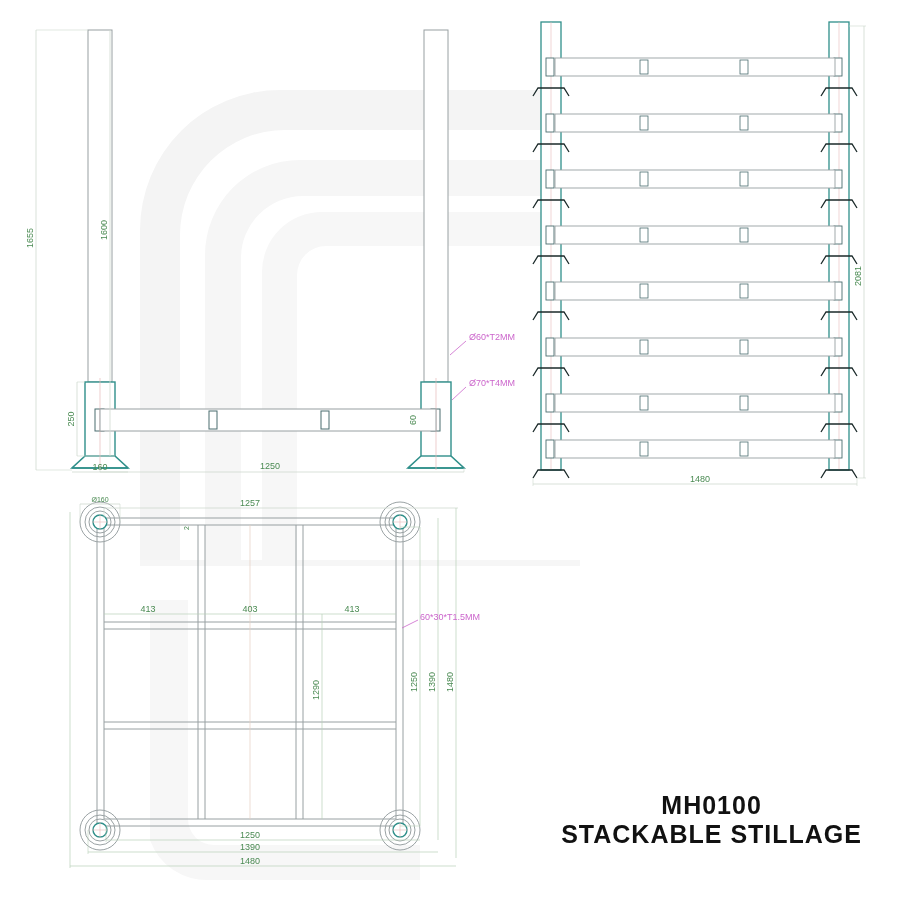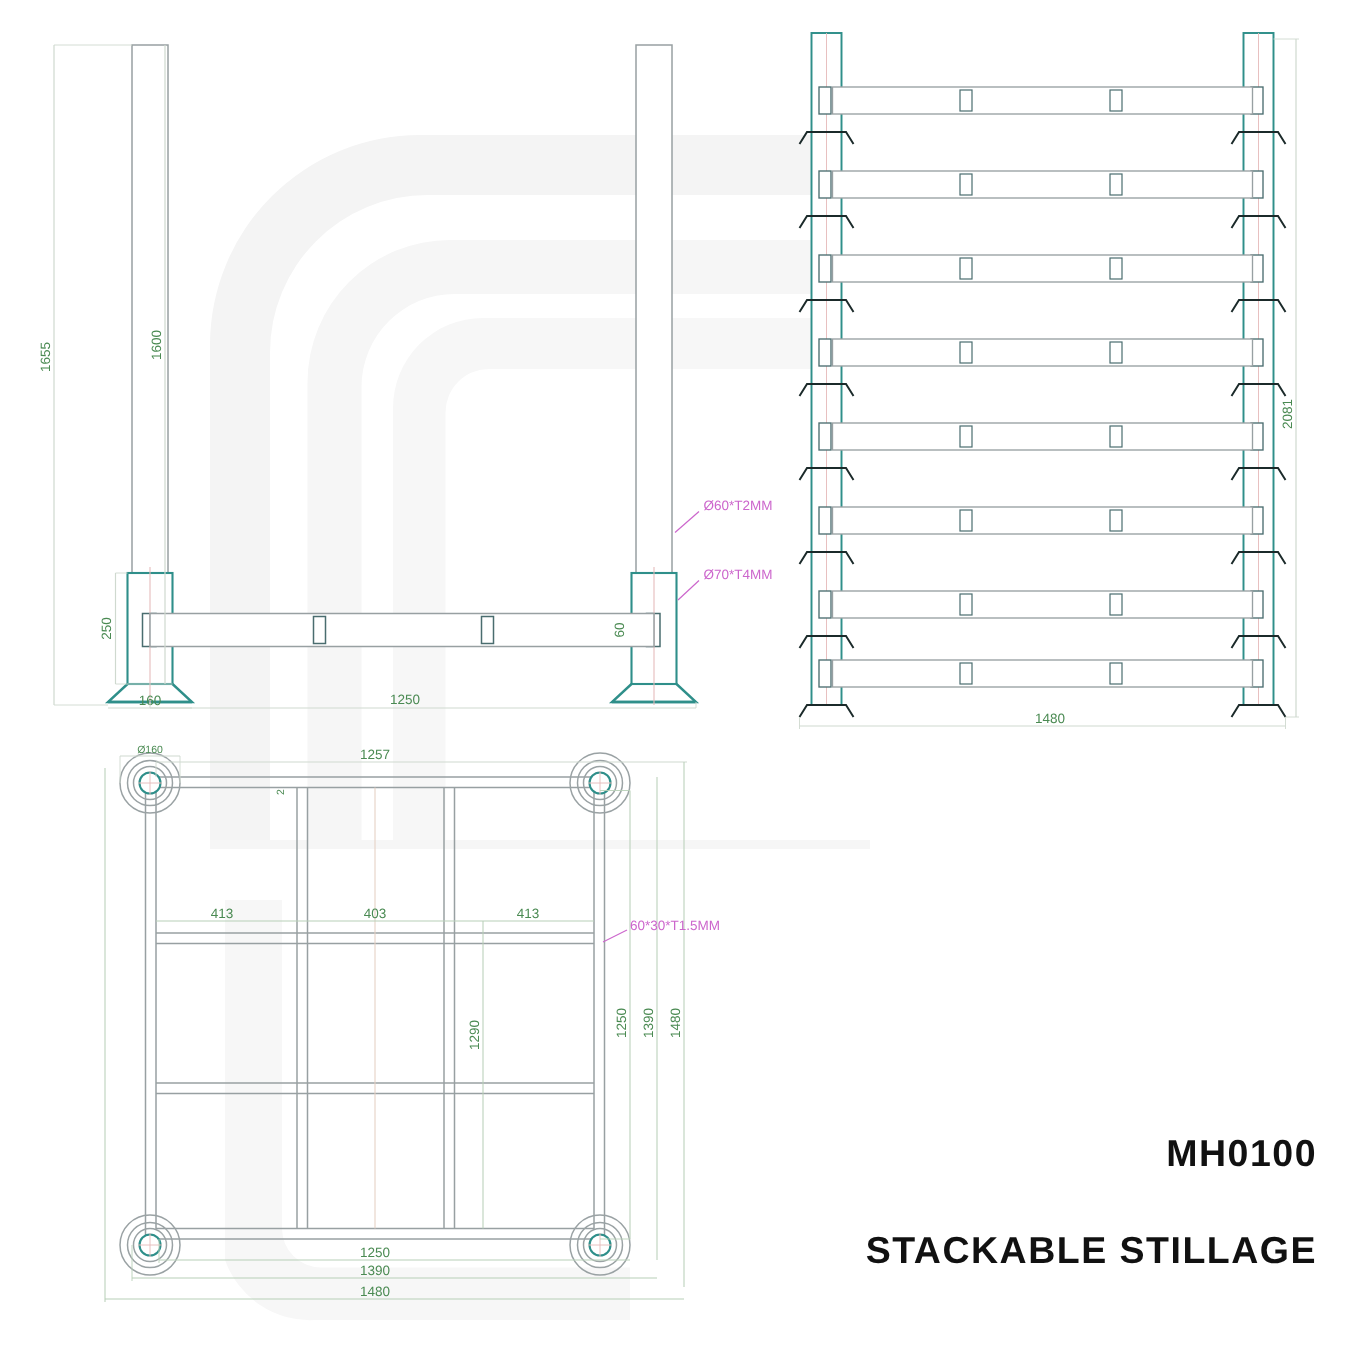--- a/index.html
+++ b/index.html
@@ -3,25 +3,25 @@
 <meta charset="utf-8">
 <style>
   html,body{margin:0;padding:0;background:#ffffff;}
   body{width:900px;height:900px;overflow:hidden;
        font-family:"Liberation Sans",sans-serif;}
   #sheet{position:relative;width:900px;height:900px;background:#fff;}
   svg{display:block;}
   .dimtxt{font-family:"Liberation Sans",sans-serif;font-size:9px;fill:#4a8a52;}
   .dimtxt-sm{font-family:"Liberation Sans",sans-serif;font-size:7px;fill:#4a8a52;}
   .pinktxt{font-family:"Liberation Sans",sans-serif;font-size:9px;fill:#cc66cc;}
-  .title-block{position:absolute;right:22px;bottom:52px;text-align:right;}
+  .title-block{position:absolute;right:38px;bottom:52px;text-align:center;}
   .title-line{font-family:"Liberation Sans",sans-serif;font-weight:bold;
     color:#111;letter-spacing:1px;line-height:1.14;}
   .t-code{font-size:25px;}
-  .t-name{font-size:25px;margin-top:36px;}
+  .t-name{font-size:25px;}
 </style>
 </head>
 <body>
 
 <div id="sheet">
 
   <svg width="900" height="900" viewBox="0 0 900 900">
 
     <g opacity="1">
       <path d="M140,560 L140,230 A140,140 0 0 1 280,90 L560,90 L560,130 L285,130

